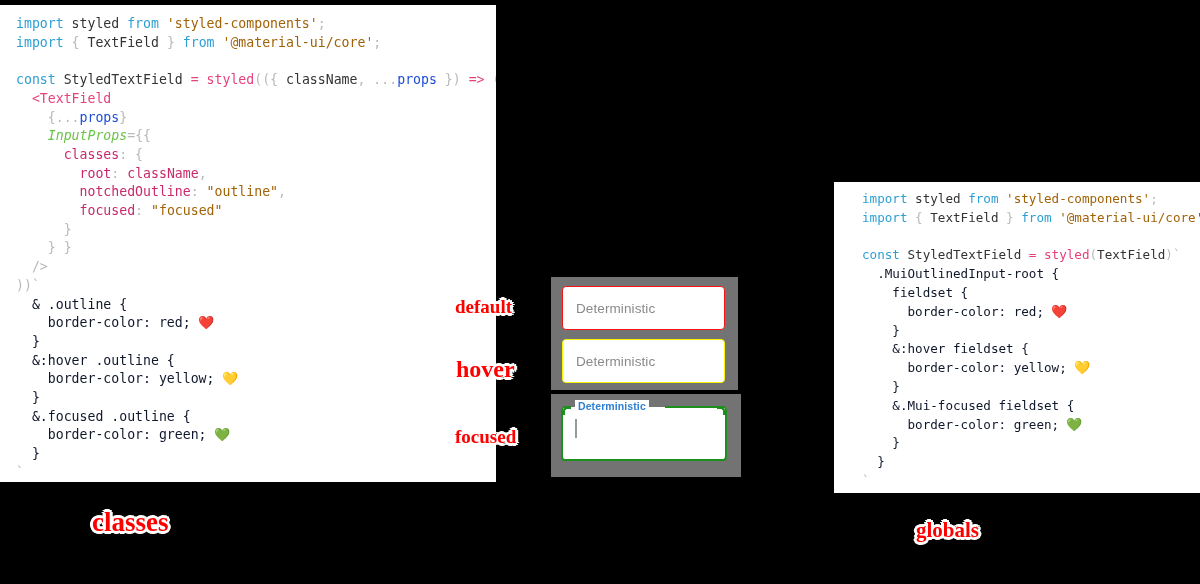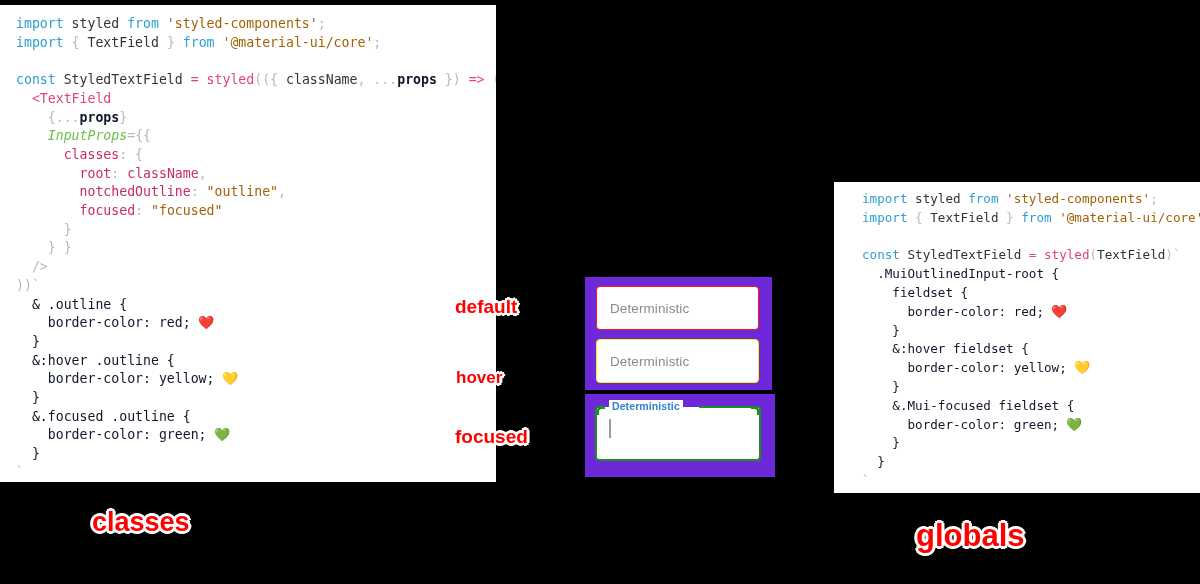--- a/index.html
+++ b/index.html
@@ -46,30 +46,29 @@
 
   
   .tk-kw    { color: #2e9fd4; }      
   .tk-pln   { color: #333333; }      
   .tk-str   { color: #a16207; }      
   .tk-punc  { color: #b9b9b9; }      
   .tk-fn    { color: #e5417d; }      
   .tk-op    { color: #e5417d; }      
   .tk-prop  { color: #6cc24a; font-style: italic; }      
   .tk-key   { color: #c9296b; }      
-  .tk-blue  { color: #0f172a; font-weight: bold; }      
+  .tk-blue  { color: #1d4ed8; }      
   .tk-css   { color: #0f172a; }
   .emoji    { font-family: "DejaVu Sans", sans-serif; font-size: 13px; }
 
   
   .demo-panel {
     position: absolute;
-    background: #6d28d9;
+    background: #737373;
     box-sizing: border-box;
-    margin-left: 34px;
   }
   #demo-panel-top {
     left: 551px;
     top: 277px;
     width: 187px;
     height: 113px;
   }
   #demo-panel-bottom {
     left: 551px;
     top: 394px;
@@ -151,36 +150,36 @@
     top: 12px;
     width: 1.6px;
     height: 19px;
     background: #9a9a9a;
   }
 
   
   .anno {
     position: absolute;
     color: #ff0000;
-    font-family: Liberation Sans, sans-serif;
+    font-family: Liberation Serif, serif;
     font-weight: bold;
     white-space: nowrap;
     text-shadow:
       -2px -2px 0 #fff,  2px -2px 0 #fff,
       -2px  2px 0 #fff,  2px  2px 0 #fff,
        0   -2px 0 #fff,  0    2px 0 #fff,
       -2px  0   0 #fff,  2px  0   0 #fff,
       -3px  0   0 #fff,  3px  0   0 #fff,
        0   -3px 0 #fff,  0    3px 0 #fff;
   }
   #anno-default { left: 455px; top: 296px; font-size: 19px; }
-  #anno-hover   { left: 456px; top: 368px; font-size: 17px; }
+  #anno-hover   { left: 456px; top: 356px; font-size: 24px; }
   #anno-focused { left: 455px; top: 426px; font-size: 19px; }
   #anno-classes { left: 92px;  top: 507px; font-size: 27px; }
-  #anno-globals { left: 916px; top: 518px; font-size: 31px; text-align: right; }
+  #anno-globals { left: 916px; top: 518px; font-size: 21px; text-align: right; }
 </style>
 </head>
 <body>
 
 <div class="code-panel" id="code-left"><span class="code-line"><span class="tk-kw">import </span><span class="tk-pln">styled </span><span class="tk-kw">from </span><span class="tk-str">'styled-components'</span><span class="tk-punc">;</span></span><span class="code-line"><span class="tk-kw">import </span><span class="tk-punc">{ </span><span class="tk-pln">TextField </span><span class="tk-punc">} </span><span class="tk-kw">from </span><span class="tk-str">'@material-ui/core'</span><span class="tk-punc">;</span></span><span class="code-line">&nbsp;</span><span class="code-line"><span class="tk-kw">const </span><span class="tk-pln">StyledTextField </span><span class="tk-op">= </span><span class="tk-fn">styled</span><span class="tk-punc">((</span><span class="tk-punc">{ </span><span class="tk-pln">className</span><span class="tk-punc">, </span><span class="tk-punc">...</span><span class="tk-blue">props</span><span class="tk-punc"> })</span><span class="tk-op"> =&gt; </span><span class="tk-punc">(</span></span><span class="code-line"><span class="tk-pln">  </span><span class="tk-fn">&lt;TextField</span></span><span class="code-line"><span class="tk-pln">    </span><span class="tk-punc">{</span><span class="tk-punc">...</span><span class="tk-blue">props</span><span class="tk-punc">}</span></span><span class="code-line"><span class="tk-pln">    </span><span class="tk-prop">InputProps</span><span class="tk-punc">=</span><span class="tk-punc">{{</span></span><span class="code-line"><span class="tk-pln">      </span><span class="tk-key">classes</span><span class="tk-punc">: </span><span class="tk-punc">{</span></span><span class="code-line"><span class="tk-pln">        </span><span class="tk-key">root</span><span class="tk-punc">: </span><span class="tk-key">className</span><span class="tk-punc">,</span></span><span class="code-line"><span class="tk-pln">        </span><span class="tk-key">notchedOutline</span><span class="tk-punc">: </span><span class="tk-str">"outline"</span><span class="tk-punc">,</span></span><span class="code-line"><span class="tk-pln">        </span><span class="tk-key">focused</span><span class="tk-punc">: </span><span class="tk-str">"focused"</span></span><span class="code-line"><span class="tk-pln">      </span><span class="tk-punc">}</span></span><span class="code-line"><span class="tk-pln">    </span><span class="tk-punc">} }</span></span><span class="code-line"><span class="tk-pln">  </span><span class="tk-punc">/&gt;</span></span><span class="code-line"><span class="tk-punc">))`</span></span><span class="code-line"><span class="tk-pln">  </span><span class="tk-css">&amp; .outline {</span></span><span class="code-line"><span class="tk-pln">    </span><span class="tk-css">border-color: red; </span><span class="emoji">❤️</span></span><span class="code-line"><span class="tk-pln">  </span><span class="tk-css">}</span></span><span class="code-line"><span class="tk-pln">  </span><span class="tk-css">&amp;:hover .outline {</span></span><span class="code-line"><span class="tk-pln">    </span><span class="tk-css">border-color: yellow; </span><span class="emoji">💛</span></span><span class="code-line"><span class="tk-pln">  </span><span class="tk-css">}</span></span><span class="code-line"><span class="tk-pln">  </span><span class="tk-css">&amp;.focused .outline {</span></span><span class="code-line"><span class="tk-pln">    </span><span class="tk-css">border-color: green; </span><span class="emoji">💚</span></span><span class="code-line"><span class="tk-pln">  </span><span class="tk-css">}</span></span><span class="code-line"><span class="tk-punc">`</span></span></div>
 
 <div class="demo-panel" id="demo-panel-top">
   <div class="tf" id="tf-default" style="border-color: rgb(247, 20, 20);">
     <span class="tf-input">Deterministic</span>
   </div>

